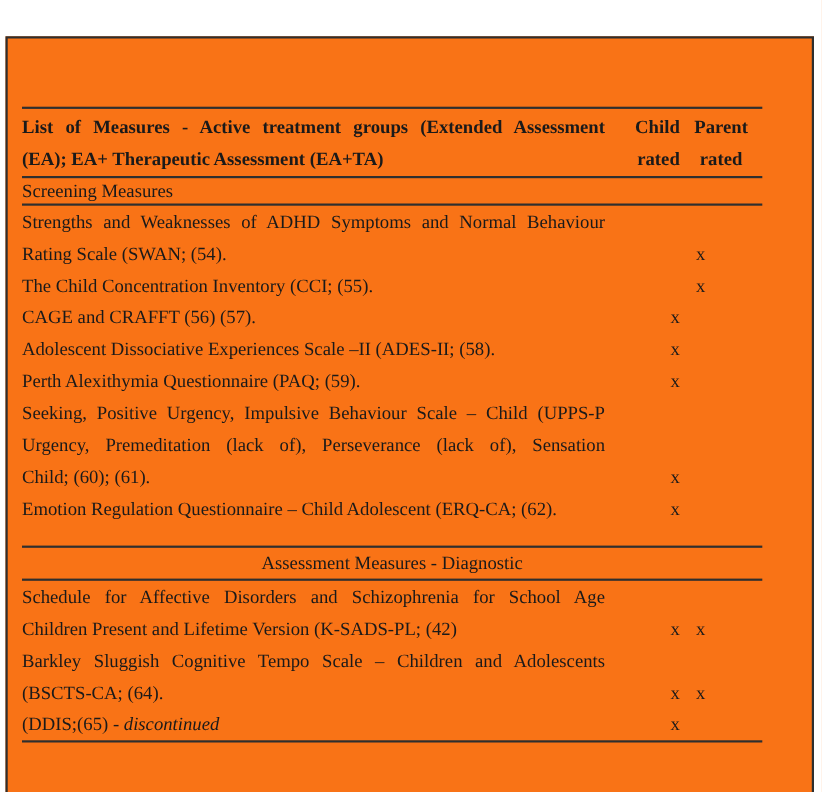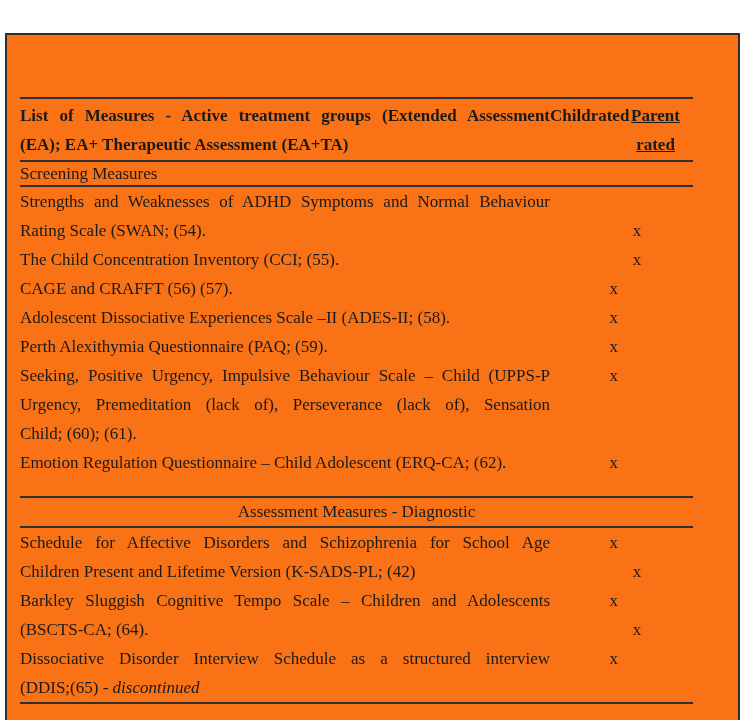--- a/index.html
+++ b/index.html
@@ -41,38 +41,37 @@
   }
   .row {
     display: flex;
   }
   .c-text {
     width: 530px;
   }
   .c-child {
     width: 68px;
     display: flex;
-    flex-direction: row;
+    flex-direction: column;
     justify-content: flex-end;
     text-align: right;
   }
   .c-parent {
     width: 75px;
     display: flex;
     flex-direction: column;
     justify-content: flex-end;
   }
   .c-parent .mark {
     width: 38px;
     text-align: center;
   }
   .c-parent.hdrcol {
     text-align: center;
     justify-content: flex-start;
-    text-decoration: underline;
   }
   .c-child.hdrcol {
     justify-content: flex-start;
   }
   .line {
     line-height: 29px;
   }
   .line.j {
     text-align: justify;
     text-align-last: justify;
@@ -236,21 +235,20 @@
       <div class="c-child">
           <div class="line">x</div>
         </div>
       <div class="c-parent">
           <div class="line mark">x</div>
         </div>
     </div>
 
     <div class="row">
       <div class="c-text">
-        <div class="line j">Dissociative Disorder Interview Schedule as a structured interview</div>
         <div class="line"><span>(DDIS;(65) - </span><span class="it">discontinued</span></div>
       </div>
       <div class="c-child">
           <div class="line">x</div>
         </div>
       <div class="c-parent">
           <div class="line mark"></div>
         </div>
     </div>
 

